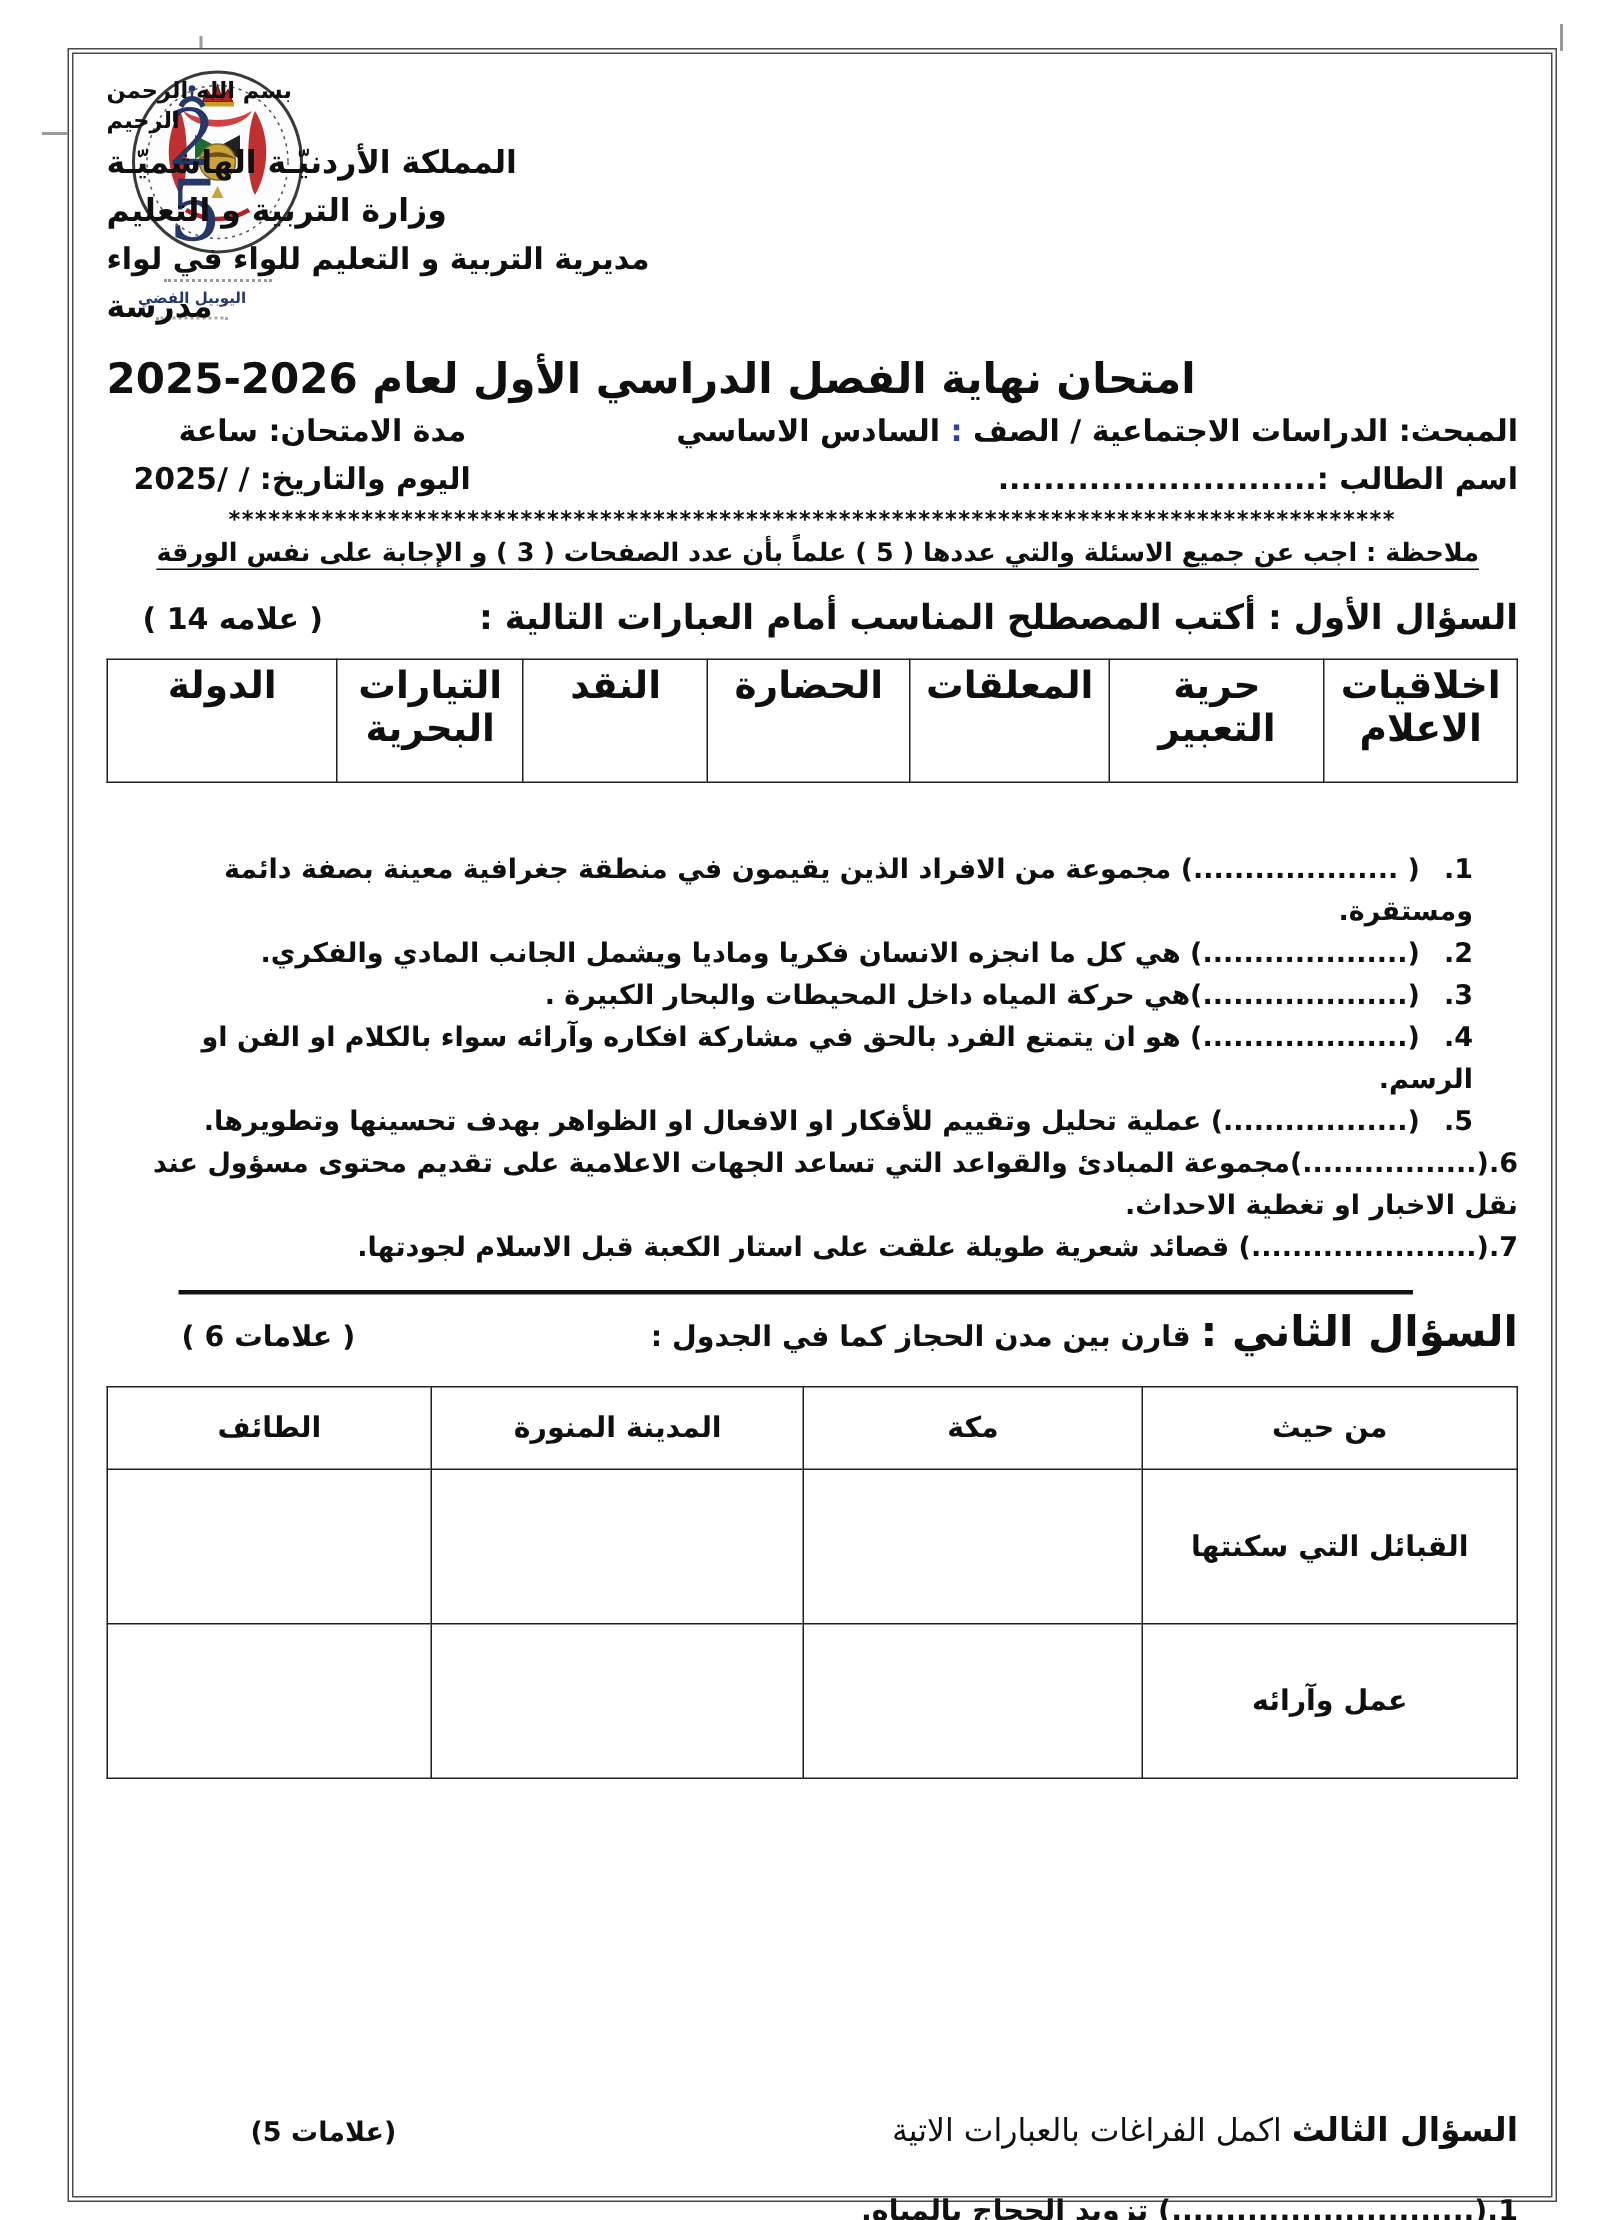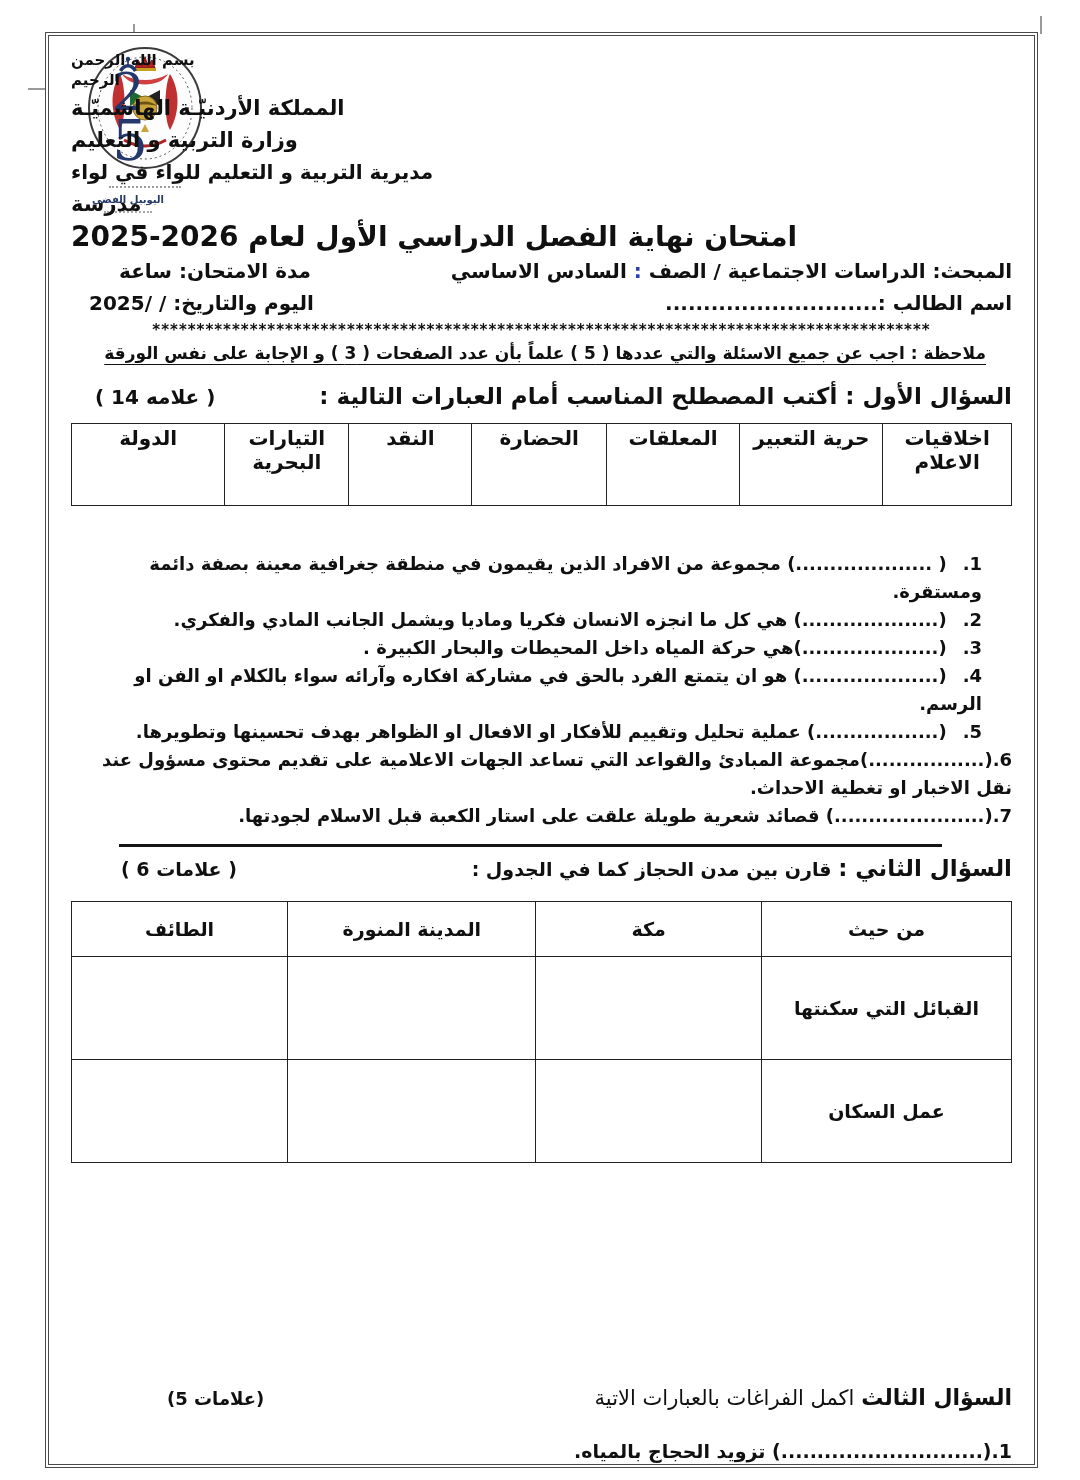--- a/index.html
+++ b/index.html
@@ -19,21 +19,21 @@
   .m-br-v{left:1006px;top:1440px;width:2px;height:28px;}
   .m-br-h{left:1006px;top:1440px;width:30px;height:2px;}
 
   
   .hdr{position:relative;text-align:left;font-weight:bold;}
   .basmala{font-size:15px;line-height:20px;padding-top:8px;}
   .kingdom{font-size:21px;margin-top:6px;}
   .ministry{font-size:21px;margin-top:8px;}
   .directorate{font-size:20px;margin-top:8px;}
   .school{font-size:21px;margin-top:8px;}
-  .exam-title{font-size:28px;margin-top:4px;letter-spacing:0;}
+  .exam-title{font-size:28px;margin-top:20px;letter-spacing:0;}
 
   .seal{position:absolute;top:10px;right:auto;left:36px;width:120px;text-align:center;}
   .seal-caption{margin:4px auto 0;width:72px;border-bottom:2px dotted #9b9b9b;height:4px;}
   .jubilee{position:absolute;top:16px;left:auto;right:856px;width:100px;text-align:center;}
   .jubilee-caption{font-size:10px;color:#24386b;font-weight:bold;margin-top:-2px;}
   .jubilee-micro{margin:3px auto 0;width:48px;border-bottom:2px dotted #a8a8a8;height:3px;}
 
   
   .row{display:flex;justify-content:space-between;align-items:baseline;font-weight:bold;}
   .info1{font-size:20px;margin-top:6px;}
@@ -48,32 +48,32 @@
 
   
   .qrow{display:flex;justify-content:space-between;align-items:baseline;font-weight:bold;}
   .q1row{margin-top:20px;font-size:23px;}
   .q1row .marks{font-size:20px;padding-left:24px;}
   .marks{direction:ltr;unicode-bidi:isolate;font-weight:bold;}
 
   table{border-collapse:collapse;width:100%;table-layout:fixed;}
   td{border:1.5px solid #222;}
   .t1{margin-top:14px;}
-  .t1 td{height:78px;vertical-align:top;text-align:center;font-size:20px;font-weight:bold;padding-top:2px;}
+  .t1 td{height:78px;vertical-align:top;text-align:center;font-size:25px;font-weight:bold;padding-top:2px;}
 
   .items{margin-top:44px;font-size:18px;font-weight:bold;line-height:28px;}
   .item{padding-right:30px;}
   .item.flush{padding-right:0;}
   .item .num{display:inline-block;margin-left:16px;}
   .item.flush .num{margin-left:0;}
 
   .divider{margin:14px 70px 0 48px;border-top:3px solid #151515;}
 
   .q2row{margin-top:8px;font-size:19px;}
-  .q2row .qtitle-strong{font-size:23px;}
+  .q2row .qtitle-strong{font-size:28px;}
   .q2row .marks{font-size:19px;padding-left:50px;}
   .t2{margin-top:20px;}
   .t2 td{font-size:19px;font-weight:bold;text-align:center;}
   .t2 .hrow td{height:52px;vertical-align:middle;text-align:center;}
   .t2 .drow td{height:100px;vertical-align:middle;}
 
   .q3row{margin-top:222px;font-size:21px;}
   .q3row .qtitle-strong{font-size:22px;text-underline-offset:6px;}
   .q3row .qtitle-rest{font-weight:400;}
   .q3row .marks{font-size:18px;padding-left:96px;}
@@ -215,21 +215,21 @@
       <td>المدينة المنورة</td>
       <td>الطائف</td>
     </tr>
     <tr class="drow">
       <td>القبائل التي سكنتها</td>
       <td></td>
       <td></td>
       <td></td>
     </tr>
     <tr class="drow">
-      <td>عمل السكان</td>
+      <td>عمل وآرائه</td>
       <td></td>
       <td></td>
       <td></td>
     </tr>
   </tbody>
       </table>
 
   <div class="qrow q3row">
     <span><span class="qtitle-strong">السؤال الثالث</span><span class="qtitle-rest">  اكمل الفراغات بالعبارات الاتية</span></span>
     <span class="marks">(5 علامات)</span>

